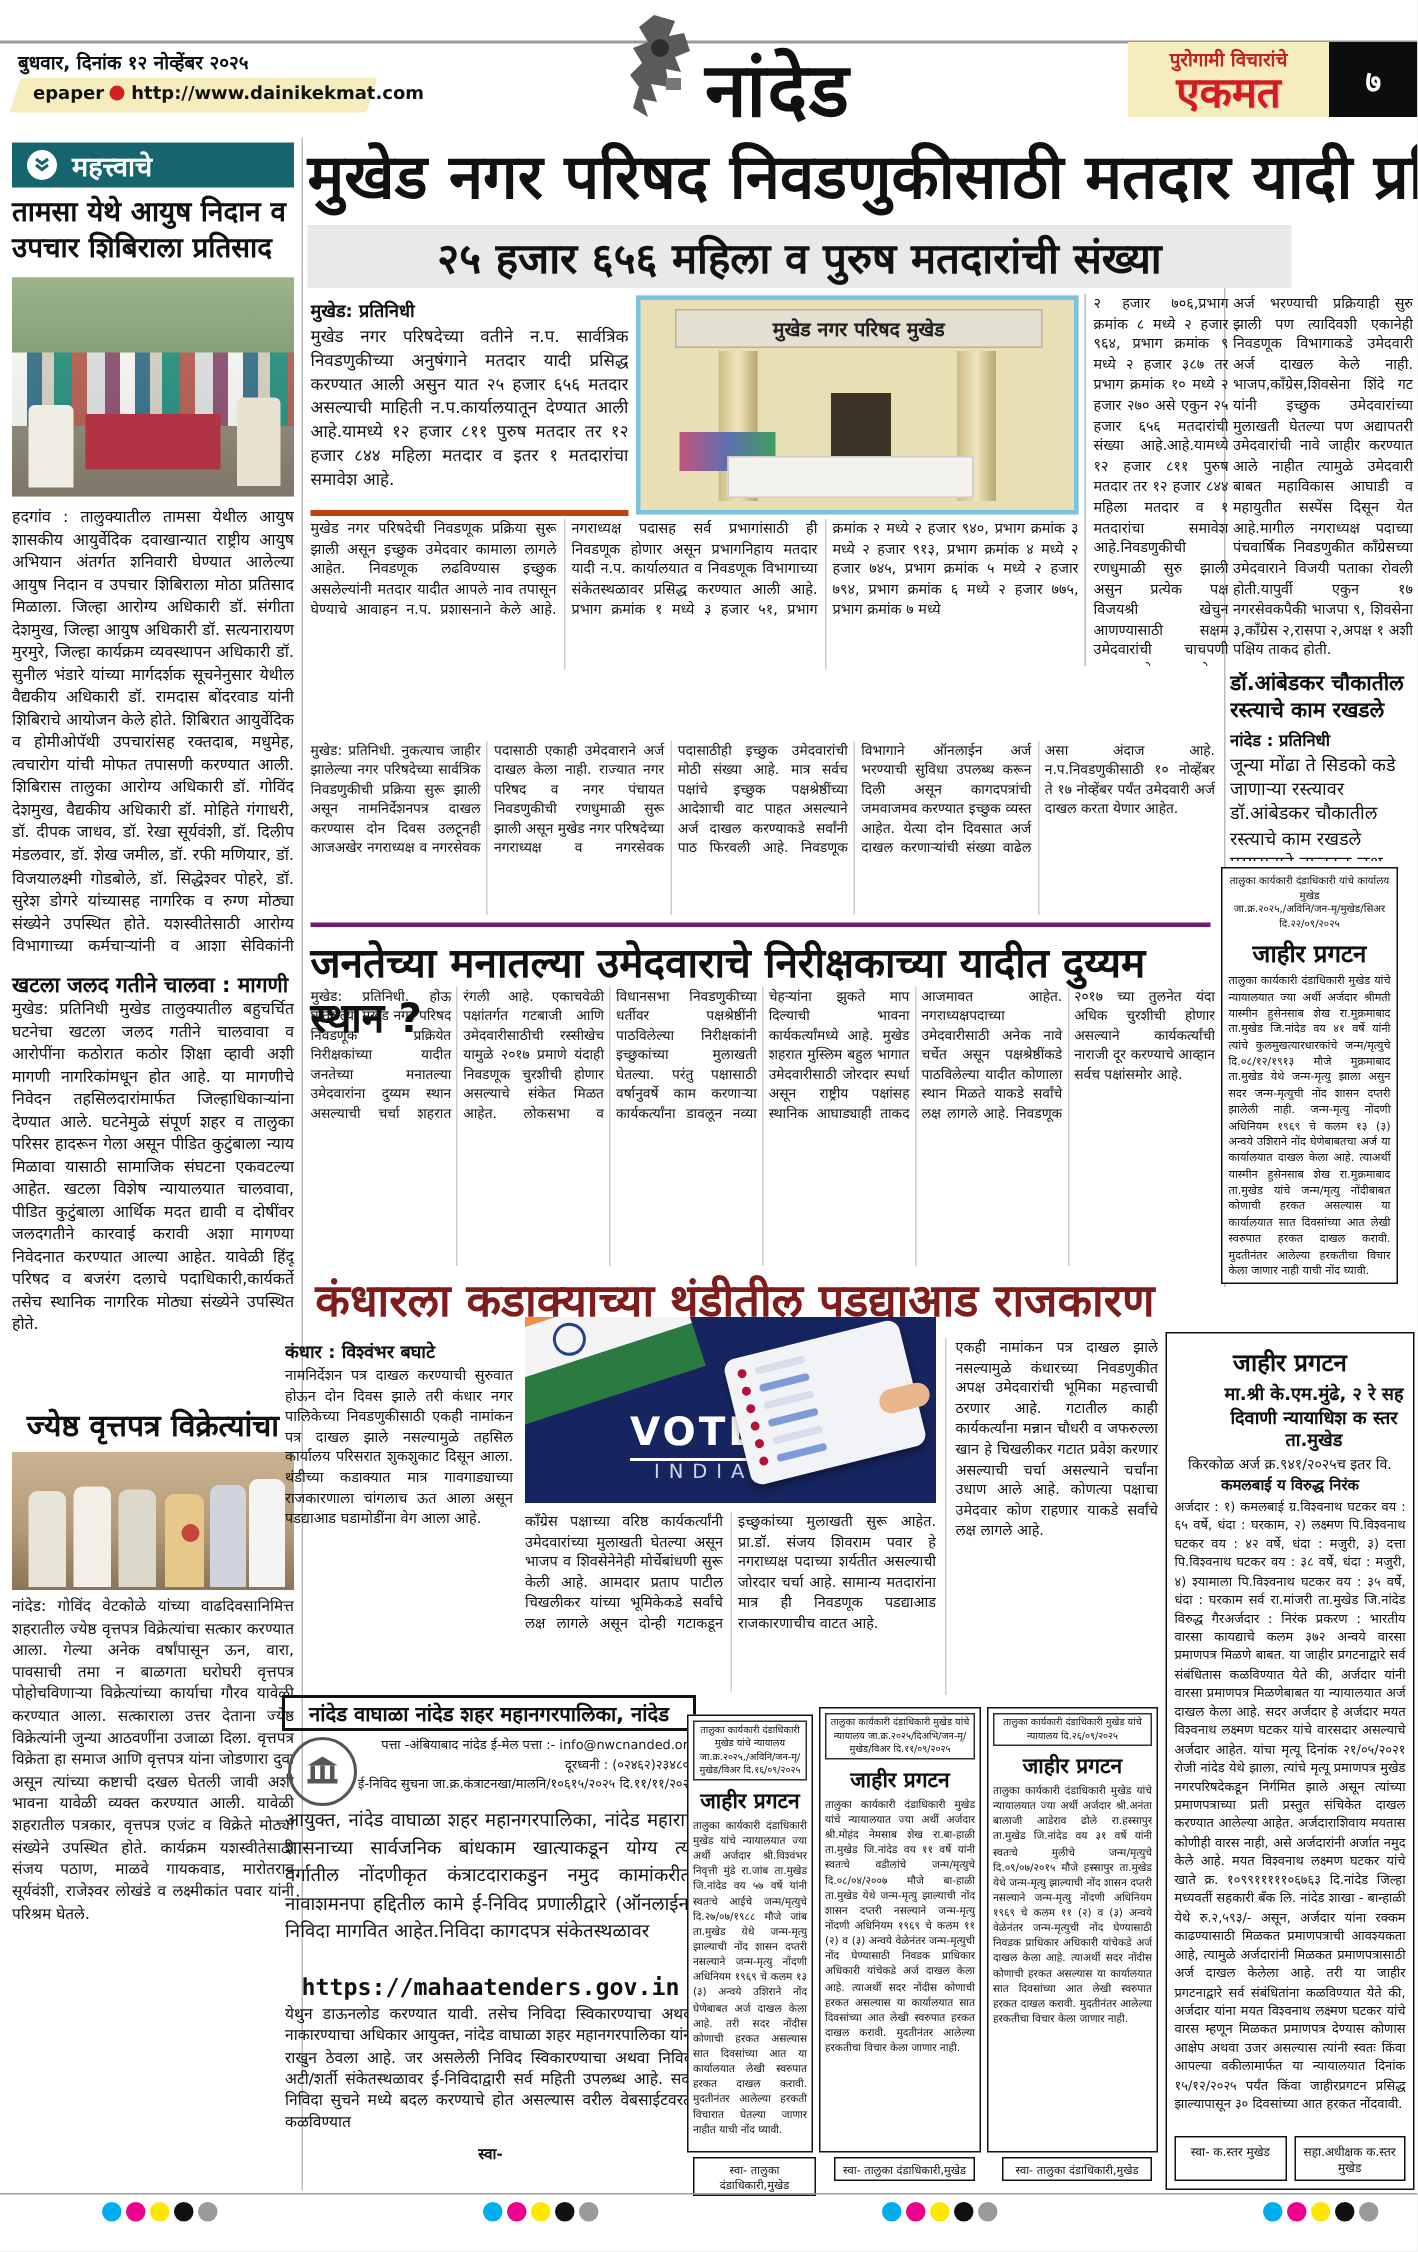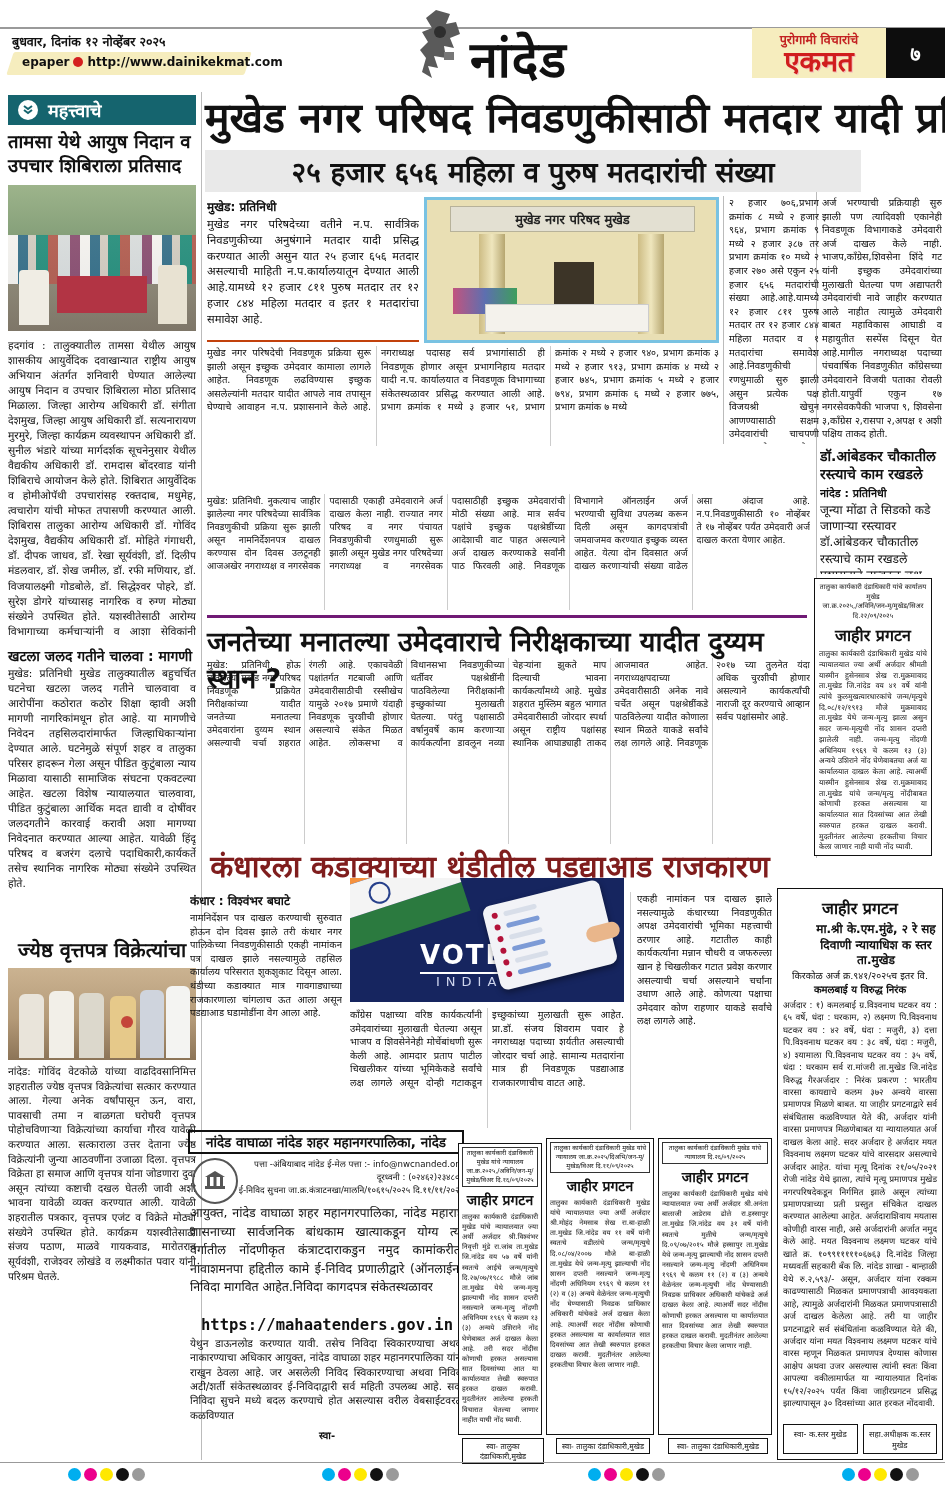--- a/index.html
+++ b/index.html
@@ -35,21 +35,21 @@
   .sb-h2{left:8px;top:646px;width:188px;font-size:14px;font-weight:bold;}
   .sb-art2-body{left:8px;top:666px;width:188px;height:262px;overflow:hidden;}
   .sb-h3{left:8px;top:936px;width:188px;font-size:20px;font-weight:bold;text-align:center;}
   .sb-photo2{left:8px;top:968px;width:188px;height:92px;overflow:hidden;background:#b59a7d;}
   .sb-art3-body{left:8px;top:1064px;width:188px;height:396px;overflow:hidden;font-size:10.3px;}
 
   
   .mainhead{left:205px;top:88px;width:740px;font-size:41px;font-weight:bold;white-space:nowrap;}
   .subhead{left:205px;top:150px;width:656px;height:42px;background:#e9e9e9;font-size:28px;
            font-weight:bold;display:flex;align-items:center;justify-content:center;}
-  .s1-col1{left:207px;top:198px;width:212px;height:142px;overflow:hidden;border-bottom:2px solid #c2410c;}
+  .s1-col1{left:207px;top:198px;width:212px;height:142px;overflow:hidden;border-bottom:4px solid #c2410c;}
   .byline{font-weight:bold;font-size:12px;margin-bottom:2px;}
   .body115{font-size:11.3px;line-height:1.4;}
   .photo-main{left:424px;top:197px;width:295px;height:146px;border:3px solid #79c2e2;box-sizing:border-box;background:#e9dfb4;overflow:hidden;}
   .sign-board{position:absolute;left:8%;top:6px;width:84%;height:24px;background:#e3e0d2;border:1px solid #b7b29a;
               display:flex;align-items:center;justify-content:center;font-weight:bold;font-size:13px;color:#222;}
   .pillar{position:absolute;top:34px;width:26px;height:100px;background:linear-gradient(90deg,#cdbc84,#efe6bd 50%,#b6a670);}
   .doorway{position:absolute;left:44%;top:62px;width:40px;height:62px;background:#3c3427;}
   .ppl-banner{position:absolute;left:20%;top:104px;width:56%;height:26px;background:#f4f2ec;border:1px solid #ccc;}
   .small-banner{position:absolute;left:9%;top:88px;width:22%;height:26px;background:linear-gradient(90deg,#c2547e,#5d6fb0,#3e9e5c);}
   .s1-colA{left:723px;top:196px;width:90px;height:248px;overflow:hidden;border-left:1px solid #bbb;padding-left:5px;}

